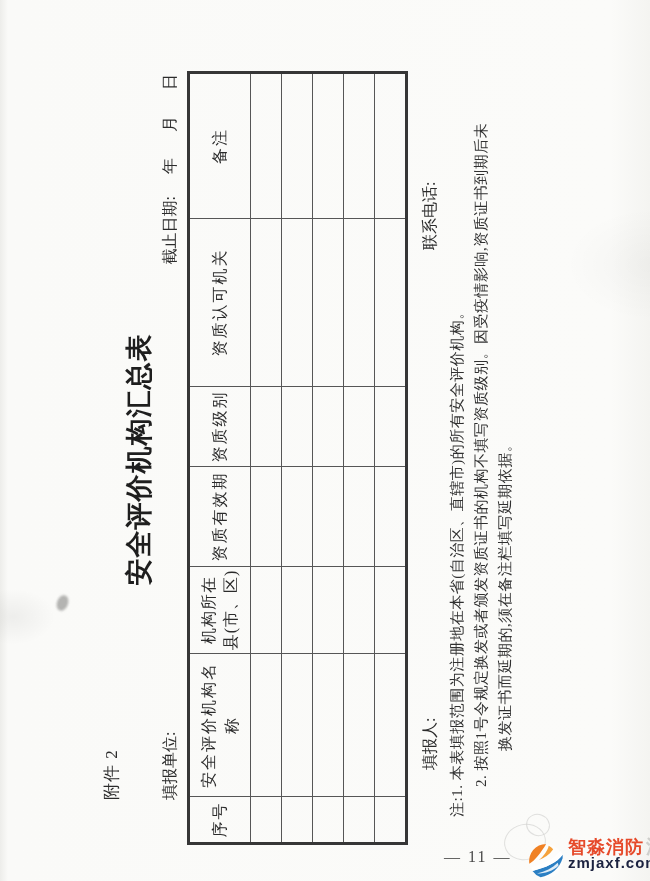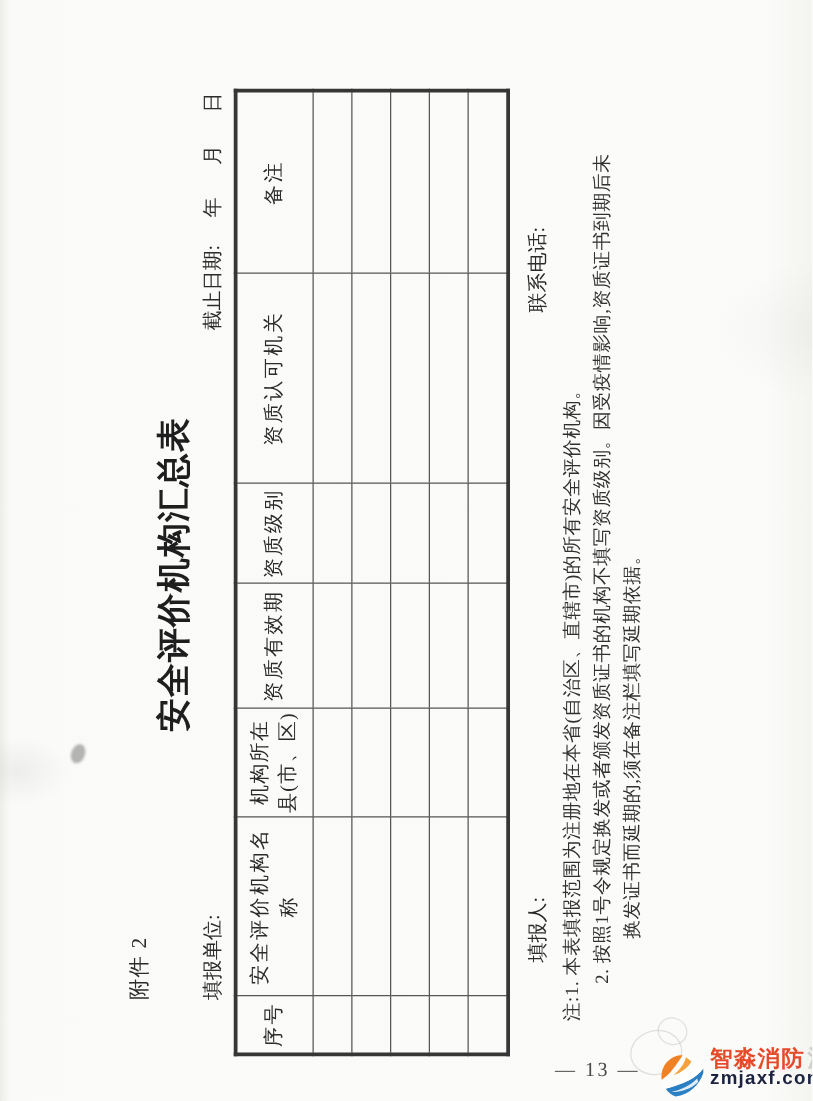--- a/index.html
+++ b/index.html
@@ -181,21 +181,21 @@
     <div class="notes">
       <div class="note-line note-1">注:1. 本表填报范围为注册地在本省(自治区、直辖市)的所有安全评价机构。</div>
       <div class="note-line note-2">2. 按照1号令规定换发或者颁发资质证书的机构不填写资质级别。因受疫情影响,资质证书到期后未</div>
       <div class="note-line note-3">换发证书而延期的,须在备注栏填写延期依据。</div>
     </div>
 
   </div>
 
   <div class="artifact-blob"></div>
 
-  <div class="page-number">— 13 —</div>
+  <div class="page-number">— 11 —</div>
 
   <div class="watermark">
     <div class="scribble scribble-1"></div>
     <div class="scribble scribble-2"></div>
     <svg class="logo-icon" viewBox="0 0 40 40">
       <circle cx="20" cy="20" r="19" fill="#fdfdfc"></circle>
       <path d="M20 1 A19 19 0 0 0 1.5 23 C8 19 13 12 17 6 C18.5 4 19.5 2.5 20 1 Z" fill="#f08124"></path>
       <path d="M23 3 C22 8 18 14 12 19 C18 17 24 13 28 7 A19 19 0 0 0 23 3 Z" fill="#f5a23c"></path>
       <path d="M38.5 13 C32 22 20 27 5 31 A19 19 0 0 0 14 38 C26 36 35 28 38.5 17 Z" fill="#2b7fc3"></path>
       <path d="M36 9 C29 18 18 23 4 27 L5 31 C20 27 32 22 38.5 13 Z" fill="#ffffff"></path>

